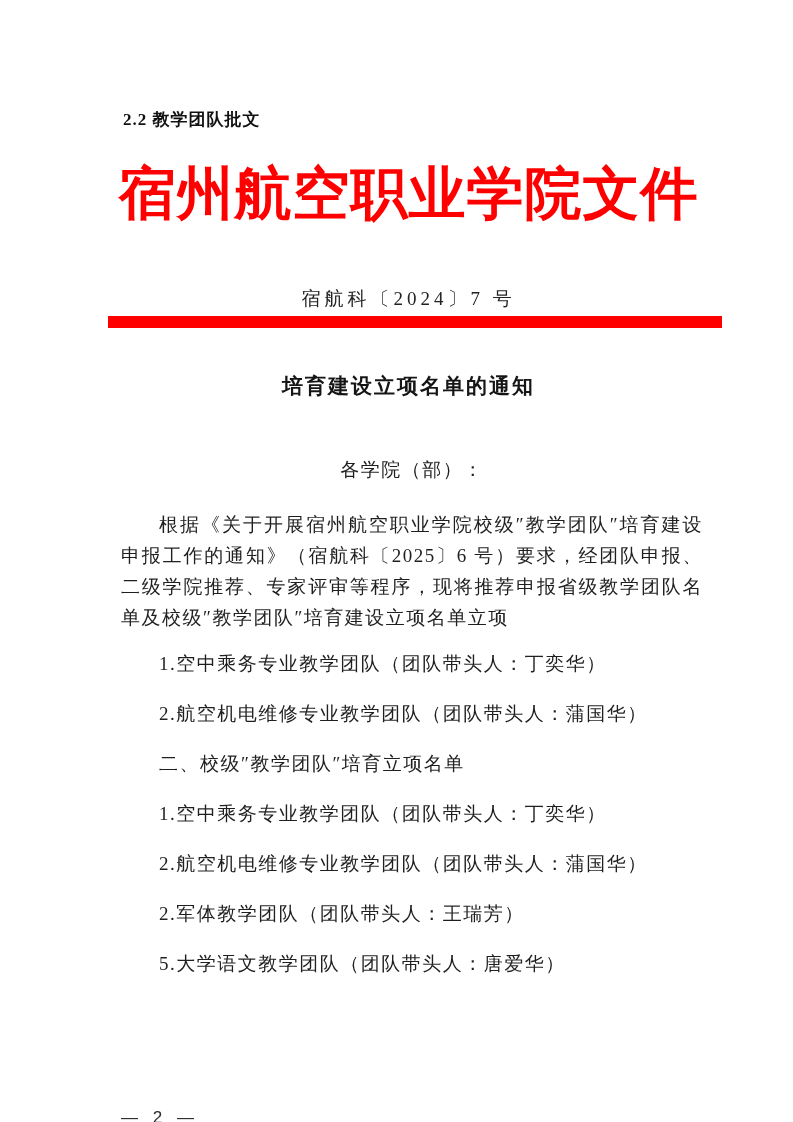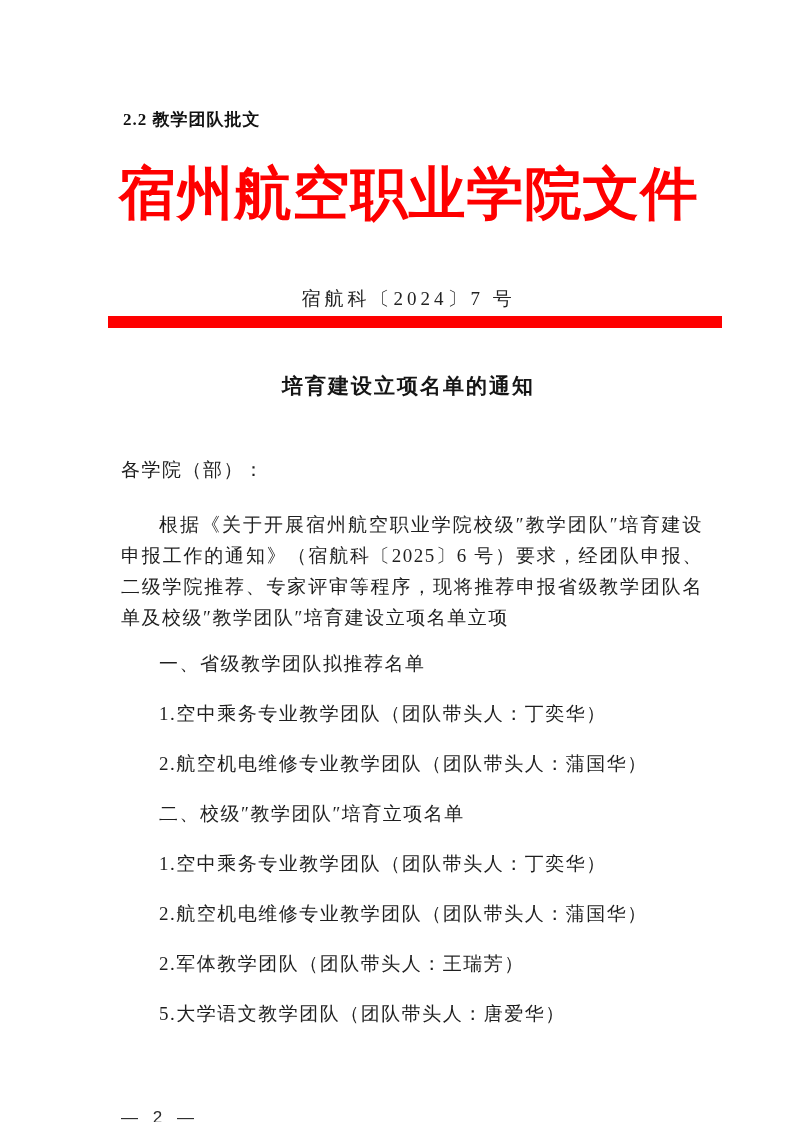--- a/index.html
+++ b/index.html
@@ -81,20 +81,21 @@
     left: 97px;
     width: 606px;
     font-size: 19px;
     letter-spacing: 1.5px;
     color: #1f1f1f;
   }
 
   .salutation {
     line-height: 31px;
     margin-bottom: 12px;
+    text-align: center;
   }
 
   .para {
     text-indent: 2em;
     text-align: justify;
     line-height: 31px;
   }
 
   .list-line {
     text-indent: 2em;
@@ -128,21 +129,20 @@
   <div class="doc-title">
     <div>培育建设立项名单的通知</div>
   </div>
 
   <div class="body-block">
     <p class="salutation">各学院（部）：</p>
 
     <p class="para">根据《关于开展宿州航空职业学院校级″教学团队″培育建设申报工作的通知》（宿航科〔2025〕6 号）要求，经团队申报、二级学院推荐、专家评审等程序，现将推荐申报省级教学团队名单及校级″教学团队″培育建设立项名单立项</p>
 
 
-    <p class="list-line">一、省级教学团队拟推荐名单</p>
 
     <p class="list-line">1.空中乘务专业教学团队（团队带头人：丁奕华）</p>
 
     <p class="list-line">2.航空机电维修专业教学团队（团队带头人：蒲国华）</p>
 
     <p class="list-line">二、校级″教学团队″培育立项名单</p>
 
     <p class="list-line">1.空中乘务专业教学团队（团队带头人：丁奕华）</p>
 
     <p class="list-line">2.航空机电维修专业教学团队（团队带头人：蒲国华）</p>

